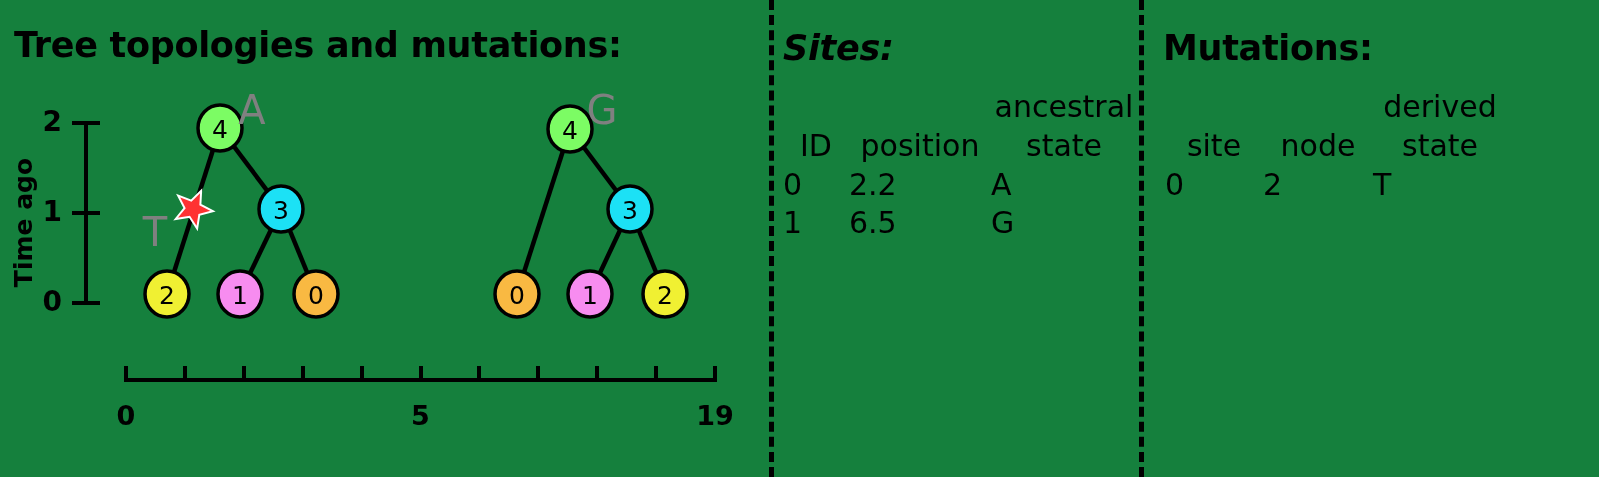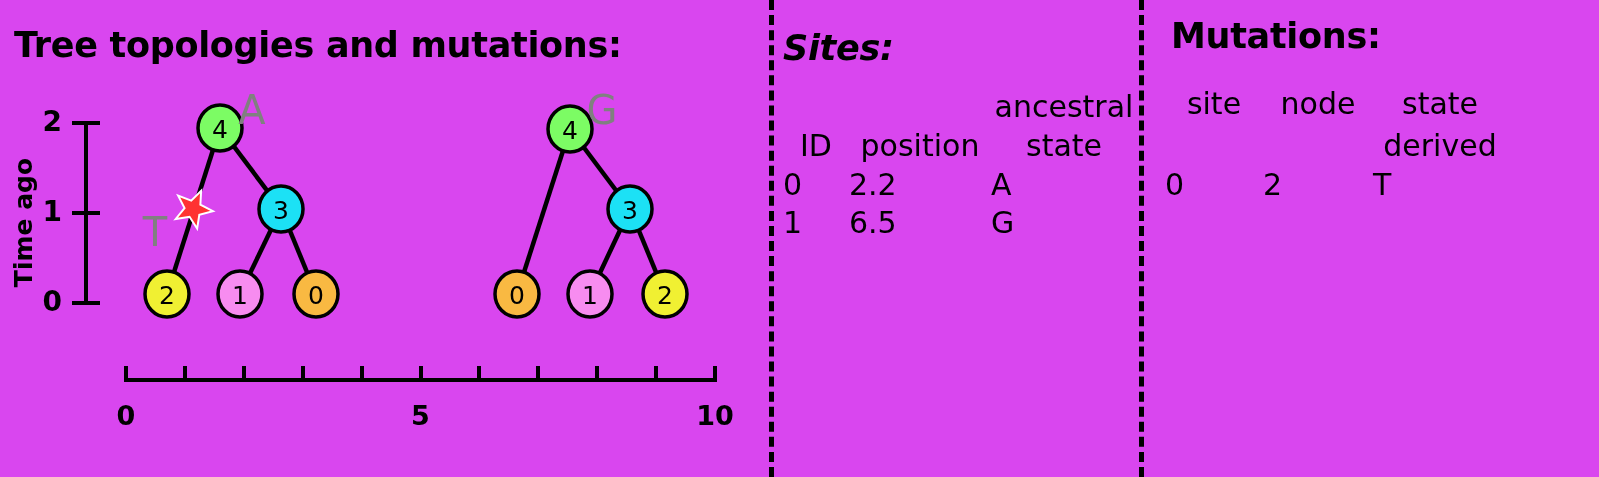--- a/index.html
+++ b/index.html
@@ -8,21 +8,21 @@
     background: #ffffff;
   }
   body {
     font-family: "DejaVu Sans", sans-serif;
     color: #000000;
   }
   #page {
     position: relative;
     width: 1599px;
     height: 477px;
-    background: #d946ef;
+    background: #15803d;
     overflow: hidden;
   }
 
   
   .divider {
     position: absolute;
     top: 0;
     width: 0;
     height: 477px;
     border-left: 5px dashed #000000;
@@ -34,21 +34,21 @@
   .panel-title {
     position: absolute;
     font-weight: bold;
     font-size: 35px;
     letter-spacing: -0.3px;
     white-space: nowrap;
     color: #000;
   }
   #title-trees { left: 14px;  top: 25px; }
   #title-sites { left: 783px; top: 28px; font-style: italic; }
-  #title-mutations { left: 1163px; top: 16px; margin-left: 8px; }
+  #title-mutations { left: 1163px; top: 28px; }
 
   
   #tree-plot {
     position: absolute;
     left: 0; top: 0;
     width: 769px; height: 477px;
   }
 
   
   #y-axis-spine {
@@ -254,21 +254,21 @@
         <div class="x-tick" style="left: 300.7px;"></div>
         <div class="x-tick" style="left: 359.6px;"></div>
         <div class="x-tick" style="left: 477.4px;"></div>
         <div class="x-tick" style="left: 536.3px;"></div>
         <div class="x-tick" style="left: 595.2px;"></div>
         <div class="x-tick" style="left: 654.1px;"></div>
       </div>
     <div id="x-tick-labels">
         <div class="x-tick-label" style="left: 126px;">0</div>
         <div class="x-tick-label" style="left: 420.5px;">5</div>
-        <div class="x-tick-label" style="left: 715px;">10</div>
+        <div class="x-tick-label" style="left: 715px;">19</div>
       </div>
   </div>
 
   <div class="divider" id="divider-1"></div>
   <div class="divider" id="divider-2"></div>
 
   <div class="panel-title" id="title-sites">Sites:</div>
 
   <div class="table-panel" id="sites-panel">
     <table class="tbl">
@@ -298,28 +298,28 @@
         </tbody>
     </table>
   </div>
 
   <div class="panel-title" id="title-mutations">Mutations:</div>
 
   <div class="table-panel" id="mutations-panel">
     <table class="tbl">
       <thead>
         <tr>
+          <th class="hdr-top col-site"></th>
+          <th class="hdr-top col-node"></th>
+          <th class="hdr-top col-st">derived</th>
+        </tr>
+        <tr>
           <th class="hdr-bot col-site">site</th>
           <th class="hdr-bot col-node">node</th>
           <th class="hdr-bot col-st">state</th>
-        </tr>
-        <tr>
-          <th class="hdr-top col-site"></th>
-          <th class="hdr-top col-node"></th>
-          <th class="hdr-top col-st">derived</th>
         </tr>
       </thead>
       <tbody id="mutations-body">
           <tr>
             <td class="col-site">0</td>
             <td class="col-node">2</td>
             <td class="col-st">T</td>
           </tr>
         </tbody>
     </table>

